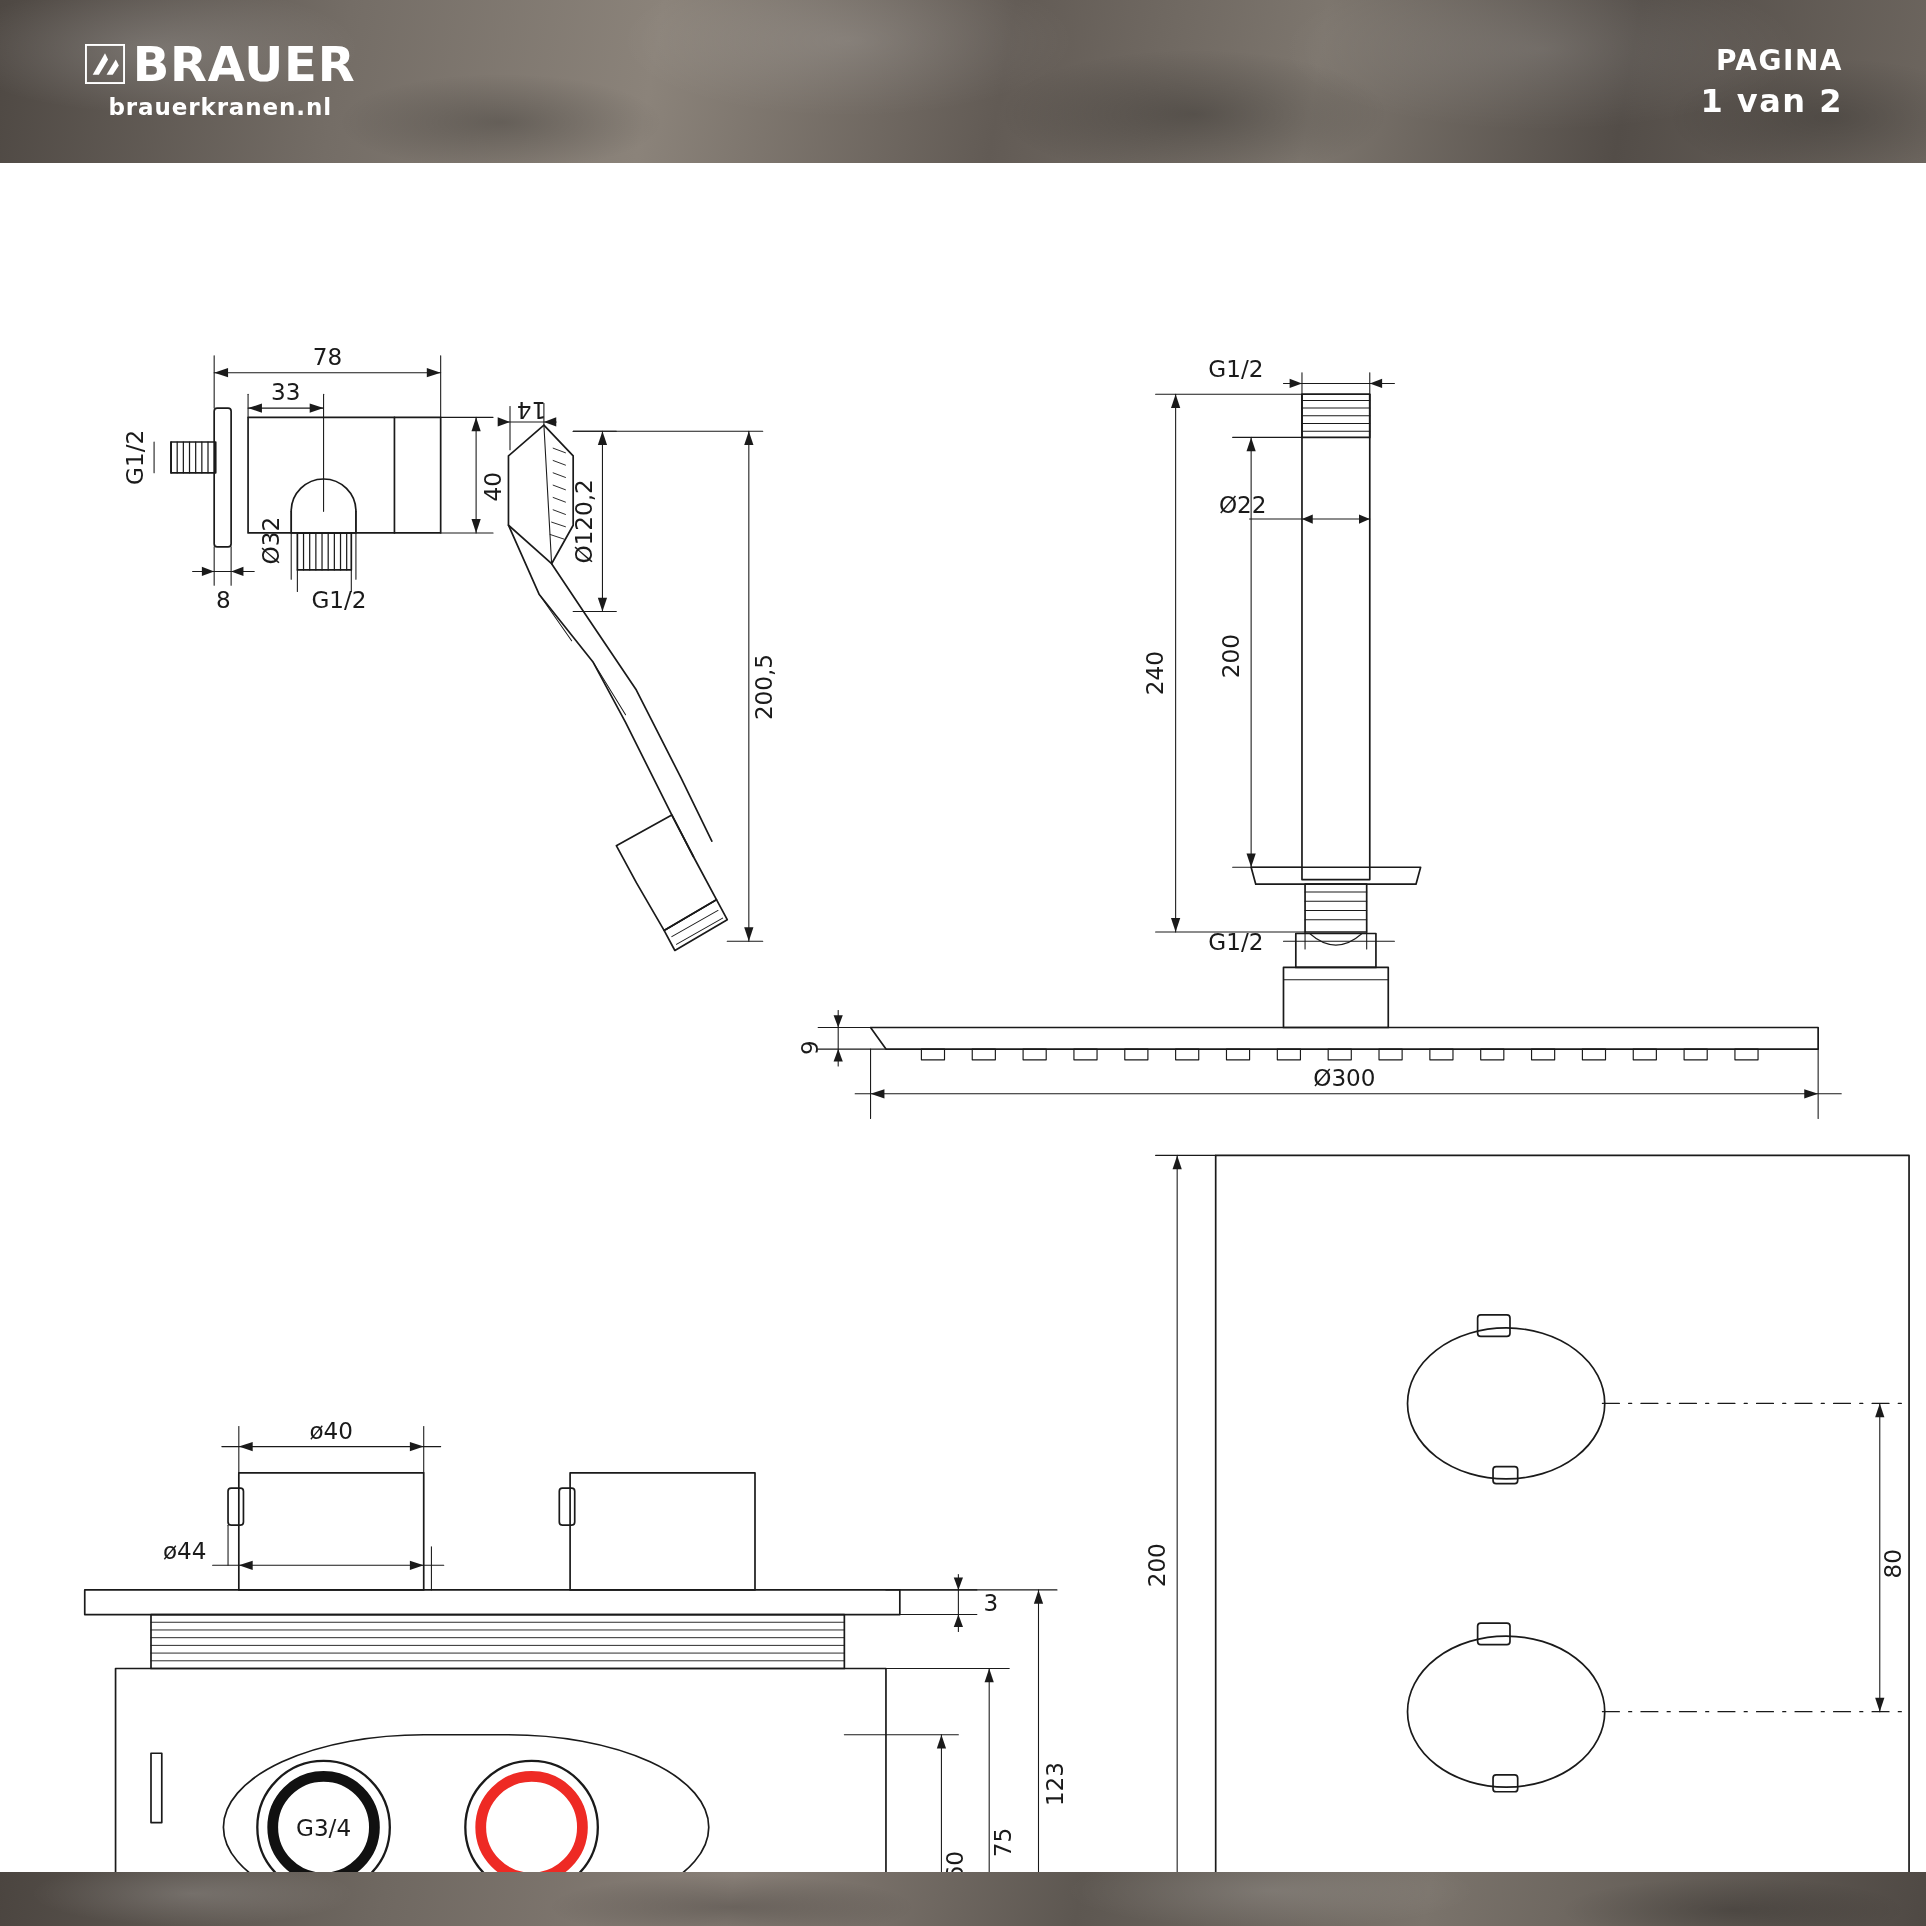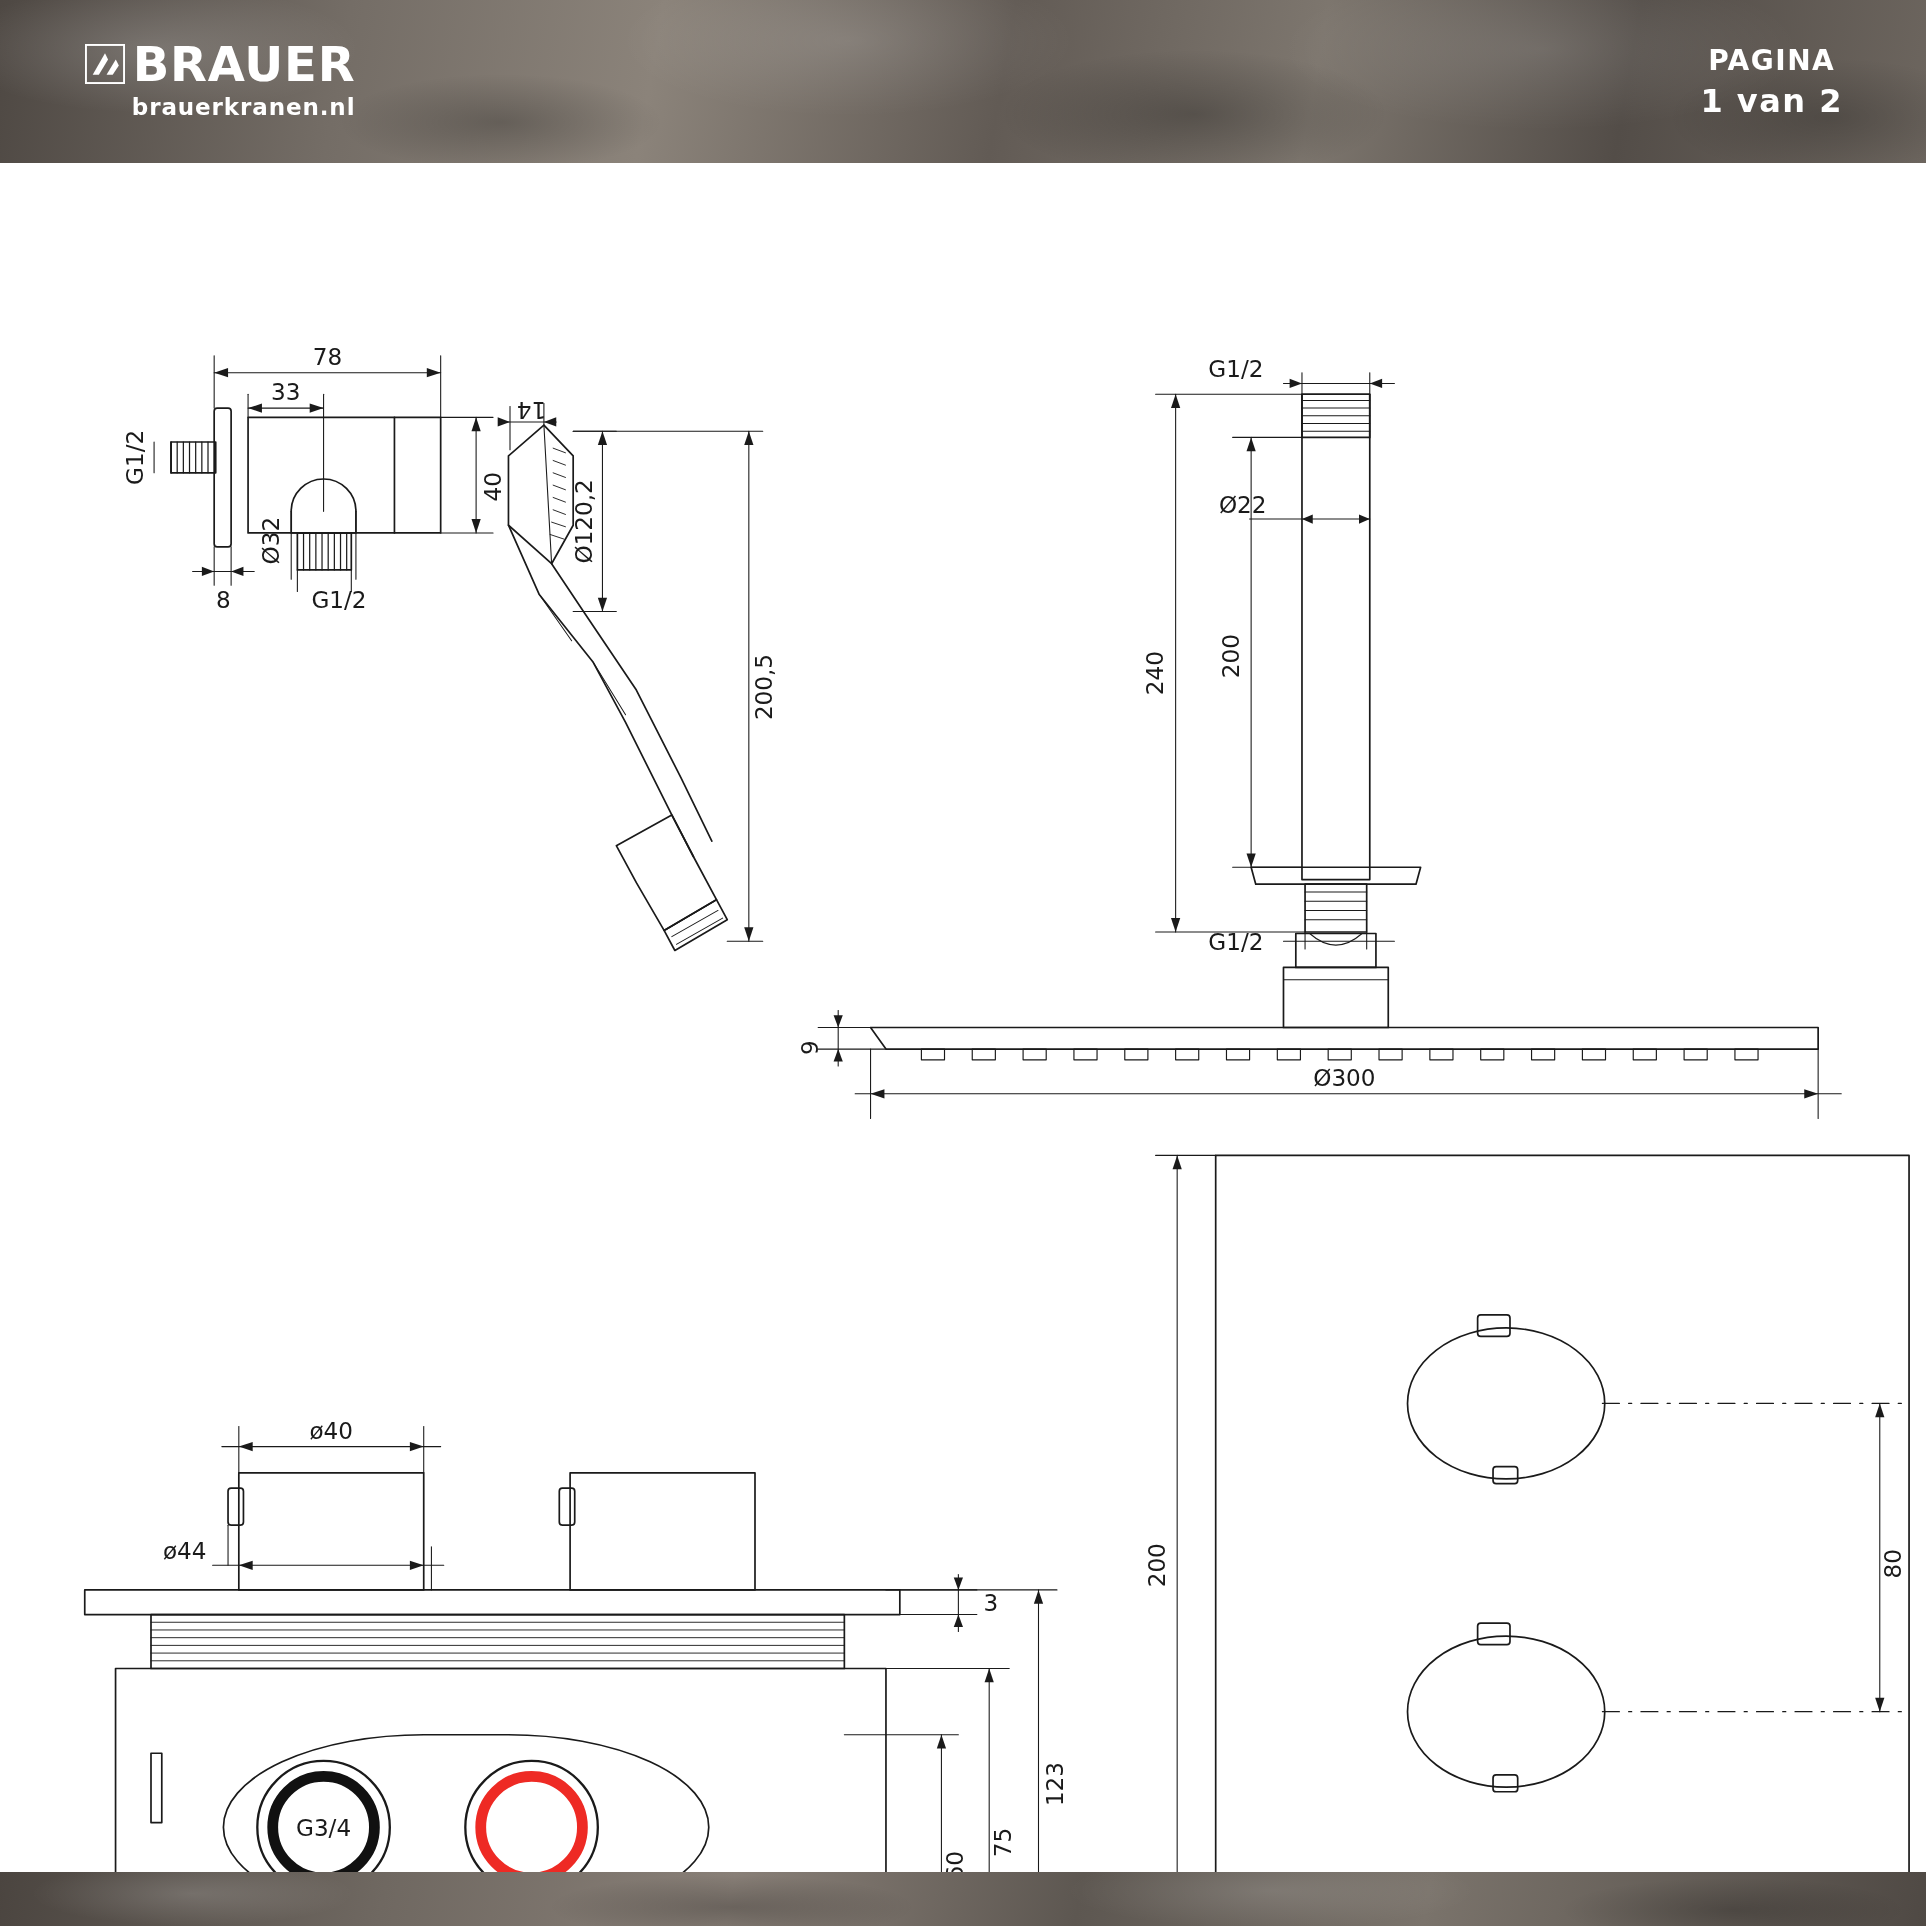--- a/index.html
+++ b/index.html
@@ -47,21 +47,21 @@
       radial-gradient(ellipse 262px 46px at 38% 65%, rgba(0,0,0,.22), rgba(0,0,0,0) 70%),
       radial-gradient(ellipse 293px 54px at 66% 35%, rgba(255,255,255,.12), rgba(255,255,255,0) 70%),
       radial-gradient(ellipse 247px 46px at 90% 70%, rgba(0,0,0,.2), rgba(0,0,0,0) 70%),
       linear-gradient(100deg, #4b4540 0%, #6f6861 20%, #887f77 38%, #5d5751 56%, #7a736b 74%, #4f4944 100%);
   }
   
   .logo-wrap {
     position: absolute;
     left: 85px; top: 40px;
     display: flex; flex-direction: column;
-    align-items: flex-end;
+    align-items: center;
     color: #ffffff;
   }
   .logo-row { display: flex; align-items: center; gap: 7.7px; }
   .logo-mark {
     width: 40px; height: 40px;
     position: relative;
     flex: 0 0 auto;
   }
   .logo-word {
     font-family: "DejaVu Sans", sans-serif;
@@ -75,21 +75,21 @@
     margin-top: 6.2px;
     font-size: 23px;
     letter-spacing: 0.9px;
     color: #ffffff;
     font-weight: 700;
   }
   
   .page-meta {
     position: absolute;
     right: 83px; top: 42px;
-    text-align: center;
+    text-align: right;
     color: #ffffff;
     font-weight: 700;
     line-height: 1.35;
   }
   .page-meta .l1 { font-size: 28px; letter-spacing: 1.5px; }
   .page-meta .l2 { font-size: 32px; letter-spacing: 1.5px; }
   
   .canvas {
     position: absolute;
     left: 0; top: 163px;

